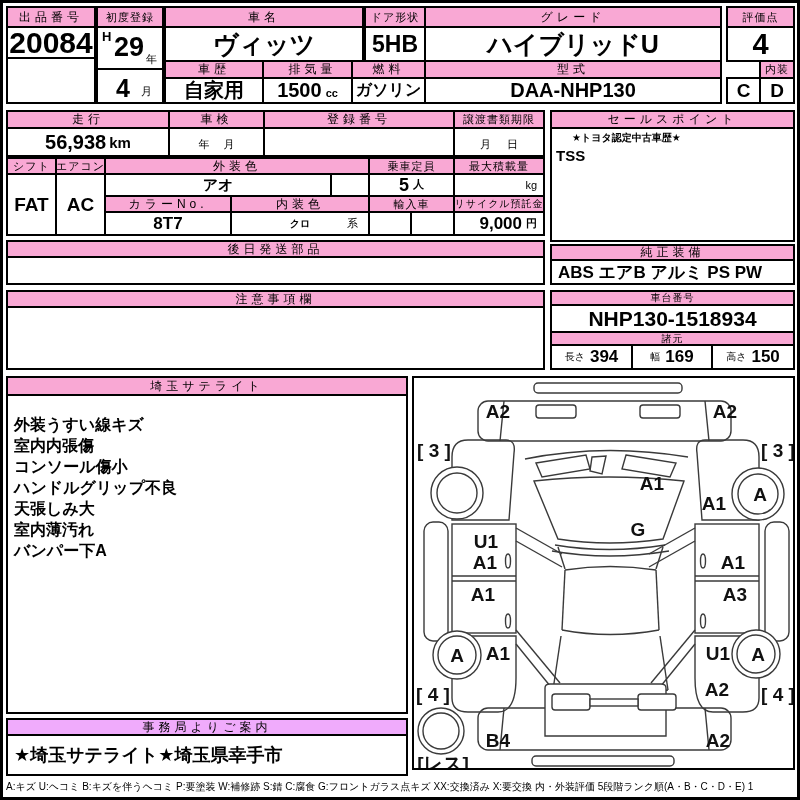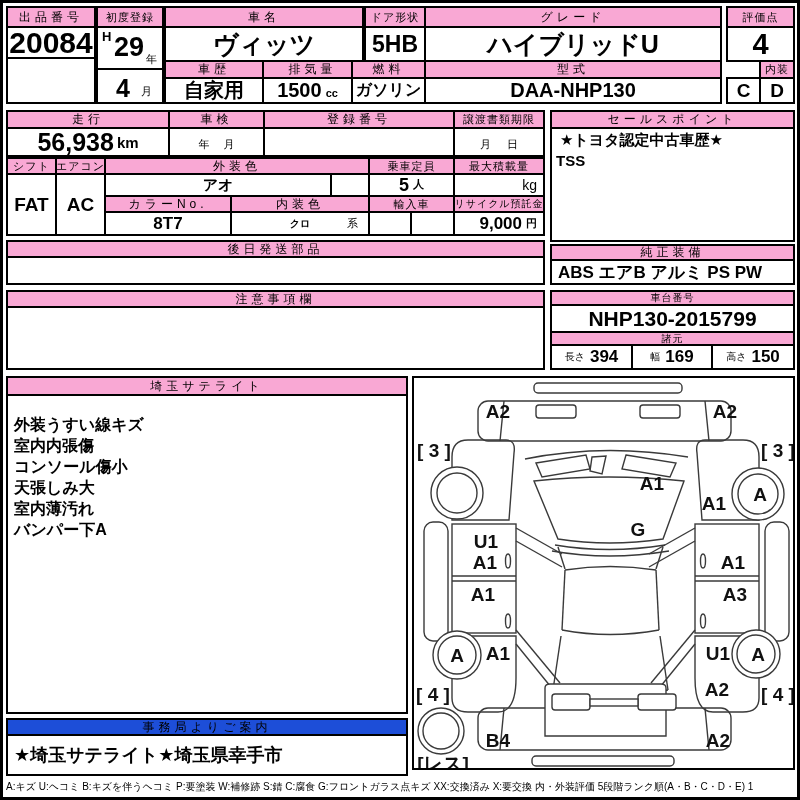--- a/index.html
+++ b/index.html
@@ -7,21 +7,21 @@
   #frame{position:absolute;inset:0;border:3px solid #000;pointer-events:none;z-index:50;}
   .cell{position:absolute;box-sizing:border-box;border:2px solid #000;background:#fff;overflow:hidden;}
   .hdr{background:#f9a8d4;display:flex;align-items:center;justify-content:center;font-size:12px;letter-spacing:4px;white-space:nowrap;}
   .hdr.tight{letter-spacing:1px;font-size:11px;}
   .val{display:flex;align-items:center;justify-content:center;font-weight:bold;white-space:nowrap;}
   .left{justify-content:flex-start;padding-left:6px;}
   .right{justify-content:flex-end;padding-right:6px;}
   .unit{font-weight:bold;font-size:11px;margin-left:4px;align-self:flex-end;padding-bottom:3px;}
   .smalltxt{font-size:11px;font-weight:normal;}
   .notes{display:block;padding:18px 6px;font-weight:bold;font-size:16px;line-height:21px;}
-  .graybg{background:#1d4ed8;}
+  .graybg{background:#f0abfc;}
   #legend{position:absolute;left:6px;top:780px;width:789px;font-size:10px;white-space:nowrap;letter-spacing:0;}
   .dlabel{font-weight:bold;font-size:19px;fill:#111;font-family:"Liberation Sans","DejaVu Sans",sans-serif;}
   svg .bodyline{fill:none;stroke:#3a3a3a;stroke-width:1.4;}
   svg .whitefill{fill:#fff;stroke:#3a3a3a;stroke-width:1.4;}
 </style>
 </head>
 <body>
 
 <div id="canvas">
   <div id="frame"></div>
@@ -63,57 +63,57 @@
 
   <div class="cell hdr tight" style="left:726px;top:6px;width:69px;height:22px">評価点</div>
   <div class="cell val" style="left:726px;top:26px;width:69px;height:36px;font-size:29px">4</div>
   <div class="cell hdr tight" style="left:760px;top:60px;width:35px;height:19px">外装</div>
   <div class="cell hdr tight" style="left:759px;top:60px;width:36px;height:19px">内装</div>
   <div class="cell val" style="left:726px;top:77px;width:35px;height:27px;font-size:19px">C</div>
   <div class="cell val" style="left:759px;top:77px;width:36px;height:27px;font-size:19px">D</div>
 
   <div class="cell hdr" style="left:6px;top:110px;width:164px;height:19px">走行</div>
   <div class="cell val" style="left:6px;top:127px;width:164px;height:30px">
-    <span style="font-size:25px">56,938</span>
+    <span style="font-size:20px">56,938</span>
     <span style="font-size:15px;font-weight:bold;margin-left:3px">km</span>
   </div>
   <div class="cell hdr" style="left:168px;top:110px;width:97px;height:19px">車検</div>
   <div class="cell val" style="left:168px;top:127px;width:97px;height:30px">
     <span class="smalltxt" style="margin-right:14px;align-self:flex-end;padding-bottom:3px">年</span>
     <span class="smalltxt" style="align-self:flex-end;padding-bottom:3px">月</span>
   </div>
   <div class="cell hdr" style="left:263px;top:110px;width:192px;height:19px">登録番号</div>
   <div class="cell val" style="left:263px;top:127px;width:192px;height:30px"></div>
   <div class="cell hdr tight" style="left:453px;top:110px;width:92px;height:19px">譲渡書類期限</div>
   <div class="cell val" style="left:453px;top:127px;width:92px;height:30px">
     <span class="smalltxt" style="margin-right:16px;align-self:flex-end;padding-bottom:3px">月</span>
     <span class="smalltxt" style="align-self:flex-end;padding-bottom:3px">日</span>
   </div>
 
   <div class="cell hdr" style="left:550px;top:110px;width:245px;height:19px">セールスポイント</div>
   <div class="cell" style="left:550px;top:127px;width:245px;height:115px">
-    <div style="font-weight:bold;font-size:15px;padding:2px 8px">★トヨタ認定中古車歴★</div>
+    <div style="font-weight:bold;font-size:10px;padding:2px 20px">★トヨタ認定中古車歴★</div>
     <div style="font-weight:bold;font-size:15px;padding:0 4px">TSS</div>
   </div>
 
   <div class="cell hdr tight" style="left:6px;top:157px;width:51px;height:18px">シフト</div>
   <div class="cell val" style="left:6px;top:173px;width:51px;height:63px;font-size:19px">FAT</div>
   <div class="cell hdr tight" style="left:55px;top:157px;width:51px;height:18px">エアコン</div>
   <div class="cell val" style="left:55px;top:173px;width:51px;height:63px;font-size:19px">AC</div>
 
   <div class="cell hdr" style="left:104px;top:157px;width:266px;height:18px">外装色</div>
   <div class="cell val" style="left:104px;top:173px;width:228px;height:24px;font-size:15px">アオ</div>
   <div class="cell" style="left:330px;top:173px;width:40px;height:24px"></div>
   <div class="cell hdr tight" style="left:368px;top:157px;width:87px;height:18px">乗車定員</div>
   <div class="cell val" style="left:368px;top:173px;width:87px;height:24px">
     <span style="font-size:18px">5</span>
     <span class="unit">人</span>
   </div>
   <div class="cell hdr tight" style="left:453px;top:157px;width:92px;height:18px">最大積載量</div>
-  <div class="cell val right" style="left:453px;top:173px;width:92px;height:24px;font-size:14px;font-weight:normal">kg</div>
+  <div class="cell val right" style="left:453px;top:173px;width:92px;height:24px;font-size:11px;font-weight:normal">kg</div>
 
   <div class="cell hdr" style="left:104px;top:195px;width:128px;height:18px">カラーNo.</div>
   <div class="cell val" style="left:104px;top:211px;width:128px;height:25px;font-size:17px">8T7</div>
   <div class="cell hdr" style="left:230px;top:195px;width:140px;height:18px">内装色</div>
   <div class="cell val" style="left:230px;top:211px;width:140px;height:25px">
     <span style="font-size:10px">クロ</span>
     <span style="position:absolute;right:10px;bottom:3px;font-size:11px;font-weight:normal">系</span>
   </div>
   <div class="cell hdr tight" style="left:368px;top:195px;width:87px;height:18px">輸入車</div>
   <div class="cell" style="left:368px;top:211px;width:44px;height:25px"></div>
@@ -125,40 +125,41 @@
   </div>
 
   <div class="cell hdr" style="left:6px;top:240px;width:539px;height:18px">後日発送部品</div>
   <div class="cell val left" style="left:6px;top:256px;width:539px;height:29px"></div>
   <div class="cell hdr" style="left:550px;top:244px;width:245px;height:17px">純正装備</div>
   <div class="cell val left" style="left:550px;top:259px;width:245px;height:26px;font-size:17px">ABS エアB アルミ PS PW</div>
 
   <div class="cell hdr" style="left:6px;top:290px;width:539px;height:18px">注意事項欄</div>
   <div class="cell val left" style="left:6px;top:306px;width:539px;height:64px"></div>
   <div class="cell hdr tight" style="left:550px;top:290px;width:245px;height:16px;font-size:10px">車台番号</div>
-  <div class="cell val" style="left:550px;top:304px;width:245px;height:29px;font-size:21px">NHP130-2015799</div>
+  <div class="cell val" style="left:550px;top:304px;width:245px;height:29px;font-size:21px">NHP130-1518934</div>
   <div class="cell hdr tight" style="left:550px;top:331px;width:245px;height:15px;font-size:10px">諸元</div>
   <div class="cell val" style="left:550px;top:344px;width:83px;height:26px">
     <span style="font-size:10px;font-weight:normal;margin-right:5px">長さ</span>
     <span style="font-size:17px">394</span>
   </div>
   <div class="cell val" style="left:631px;top:344px;width:82px;height:26px">
     <span style="font-size:10px;font-weight:normal;margin-right:5px">幅</span>
     <span style="font-size:17px">169</span>
   </div>
   <div class="cell val" style="left:711px;top:344px;width:84px;height:26px">
     <span style="font-size:10px;font-weight:normal;margin-right:5px">高さ</span>
     <span style="font-size:17px">150</span>
   </div>
 
   <div class="cell hdr" style="left:6px;top:376px;width:402px;height:20px">埼玉サテライト</div>
   <div class="cell notes" id="inspector-notes" style="left:6px;top:394px;width:402px;height:320px">
       <div>外装うすい線キズ</div>
       <div>室内内張傷</div>
       <div>コンソール傷小</div>
+      <div>ハンドルグリップ不良</div>
       <div>天張しみ大</div>
       <div>室内薄汚れ</div>
       <div>バンパー下A</div>
     </div>
 
   <div class="cell" style="left:412px;top:376px;width:383px;height:394px">
     <svg width="379" height="390" viewBox="0 0 379 390">
 
       <rect class="bodyline" x="120" y="5" width="148" height="10" rx="4"></rect>
       <rect class="bodyline" x="64" y="23" width="253" height="40" rx="10"></rect>

